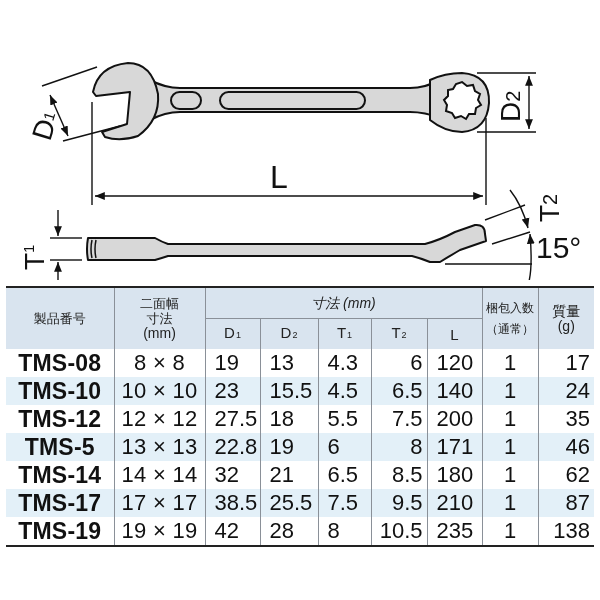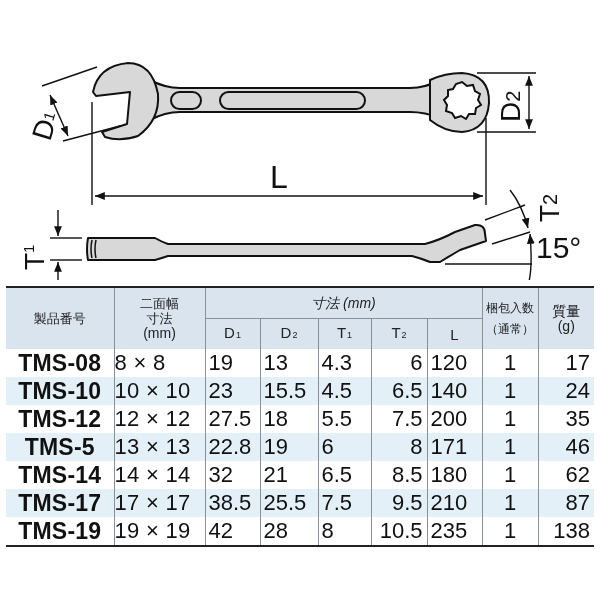--- a/index.html
+++ b/index.html
@@ -13,22 +13,22 @@
   .spec-table thead th { background: #d9e4ef; font-weight: normal; color: #222; font-size: 13px; line-height: 15px; text-align: center; vertical-align: middle; }
   .spec-table thead tr:first-child th { border-top: 2px solid #222; }
   .spec-table thead tr.sub th { border-top: 1px solid #8a9098; height: 30px; font-size: 15px; }
   .spec-table thead tr.top th { height: 30px; }
   .spec-table thead th.group { text-align: center; font-size: 14px; font-style: italic; }
   .spec-table sub { font-size: 9px; vertical-align: baseline; position: relative; top: 0; margin-left: 1px; }
   .spec-table tbody td { height: 28px; font-size: 22px; line-height: 28px; color: #111; white-space: nowrap; overflow: hidden; }
   .spec-table tbody tr:nth-child(even) td { background: #e3f0f8; }
   .spec-table tbody tr:last-child td { border-bottom: 2px solid #222; }
   .spec-table td.model { font-weight: bold; font-size: 23px; text-align: center; letter-spacing: 0.2px; }
-  .spec-table td.size { letter-spacing: 0.3px; }
-  .spec-table td.l { text-align: left; padding-left: 3px; }
+  .spec-table td.size { text-align: center; letter-spacing: 0.3px; }
+  .spec-table td.l { text-align: left; padding-left: 9px; }
   .spec-table td.r { text-align: right; padding-right: 4px; }
   .spec-table td.c { text-align: center; }
   .lbl { font-family: "Liberation Sans", sans-serif; fill: #111; }
 </style>
 </head>
 <body>
 
 <div class="diagram">
   <svg width="600" height="280" viewBox="0 0 600 280">
     <defs>

